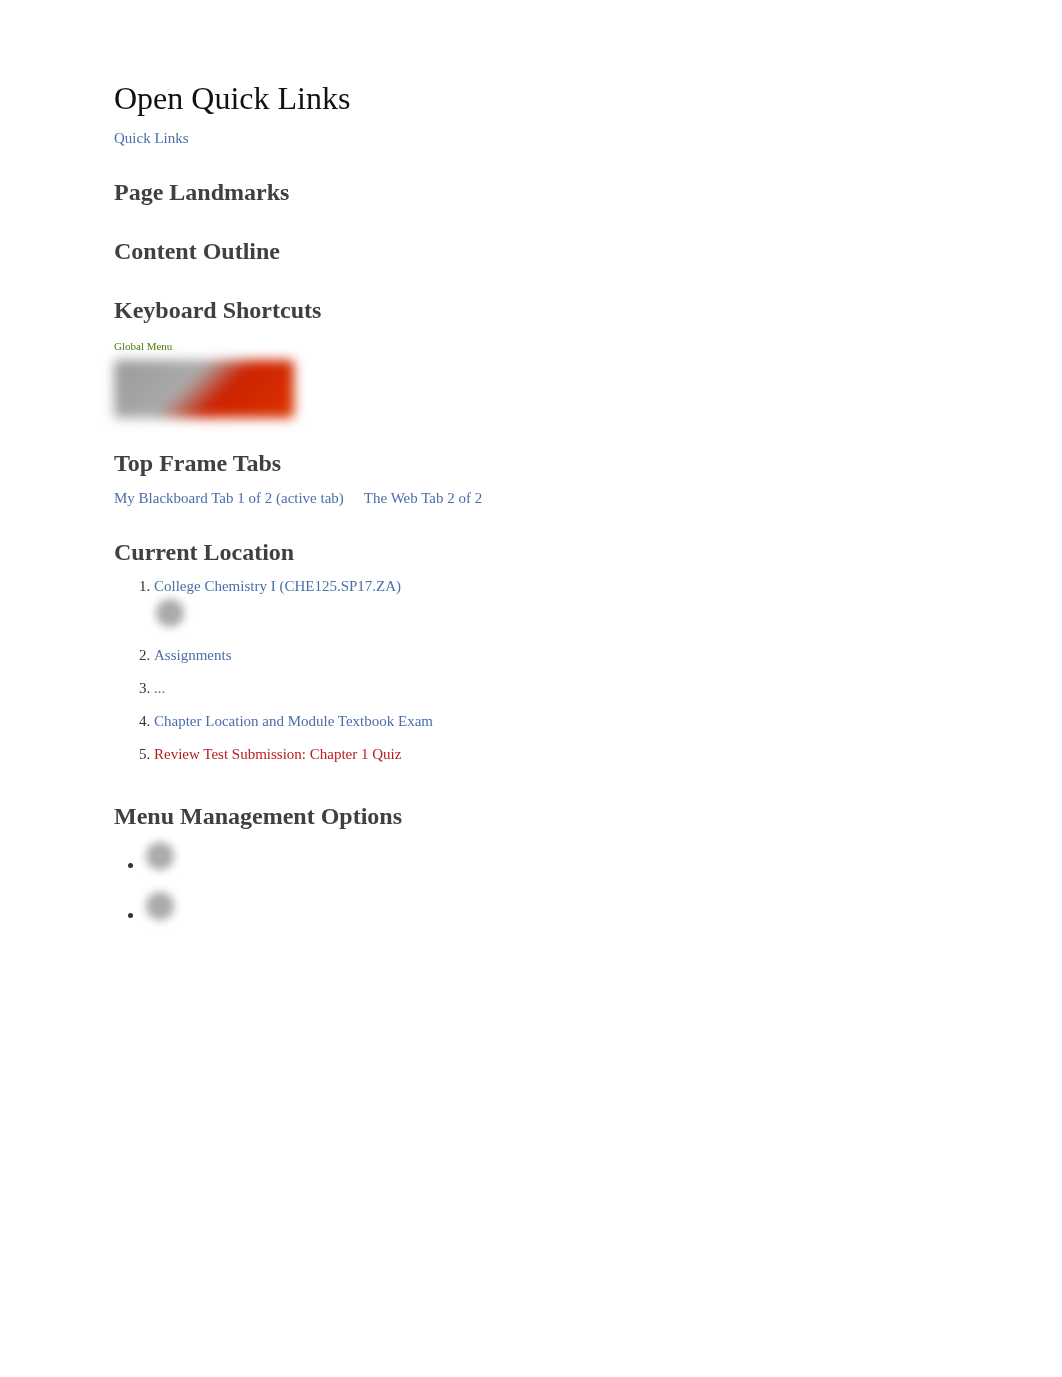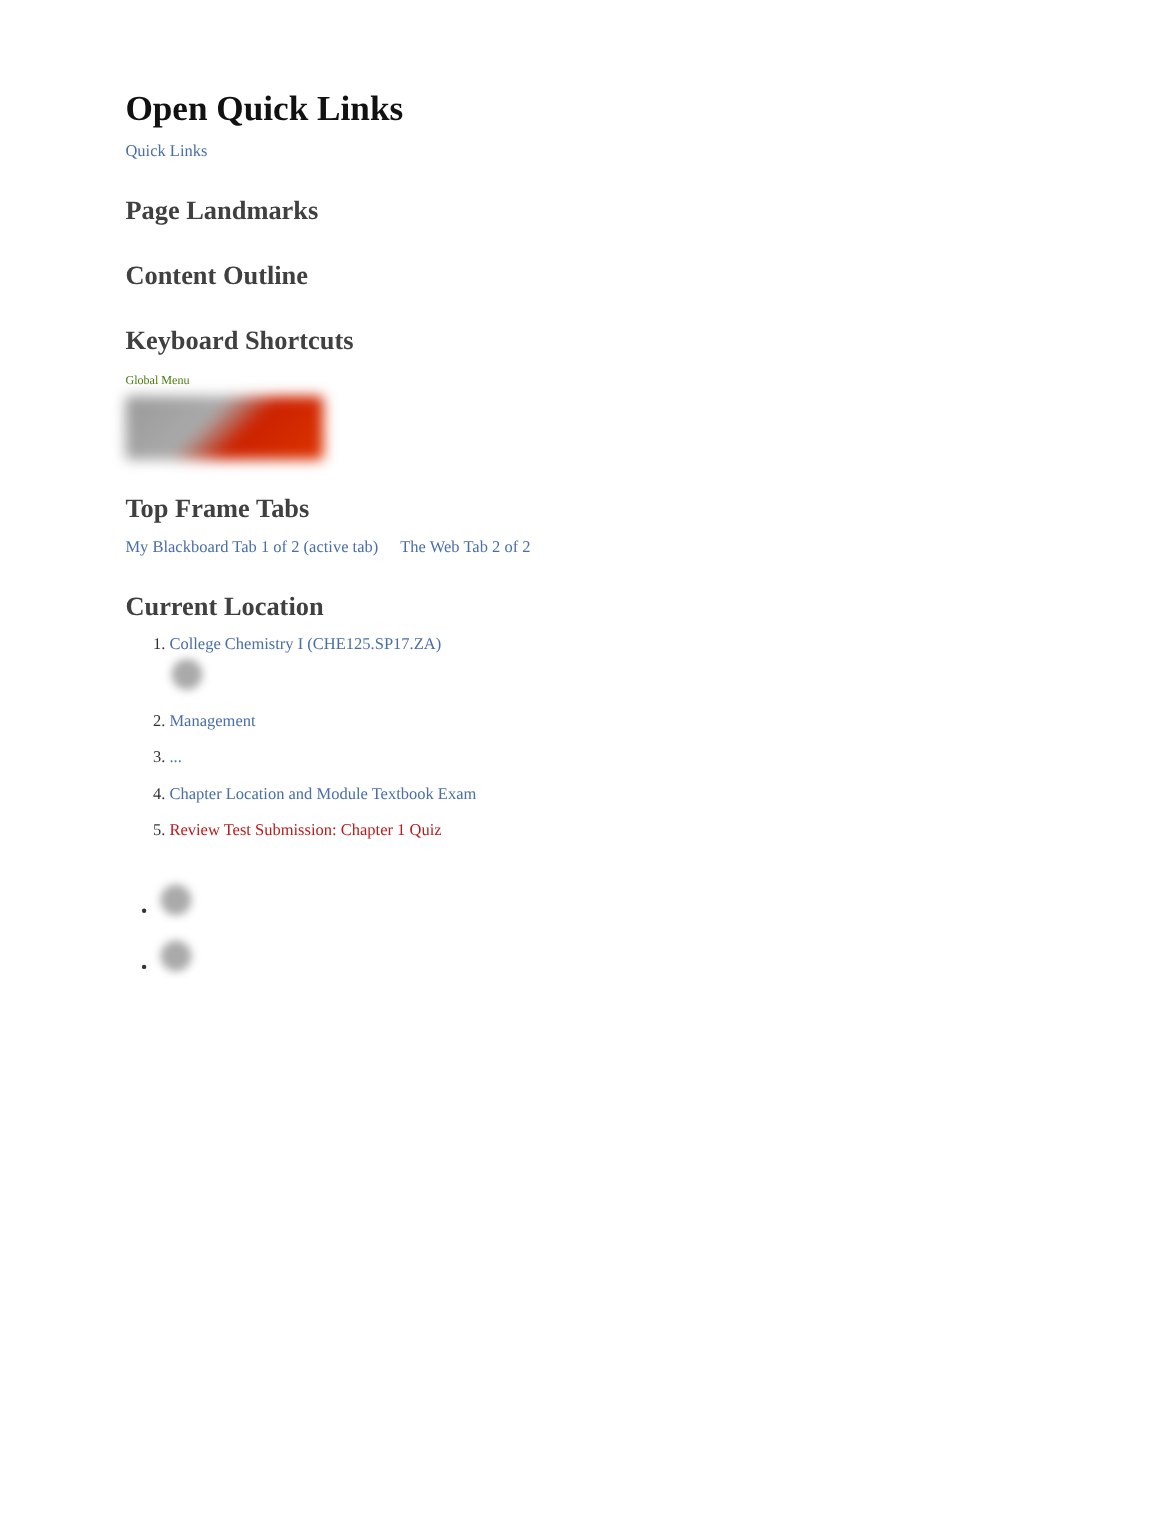--- a/index.html
+++ b/index.html
@@ -13,21 +13,21 @@
       font-size: 16px;
       color: #333;
       background: #fff;
       padding: 80px 114px 80px 114px;
       width: 1062px;
       min-height: 1377px;
     }
 
     h1.page-heading {
       font-size: 32px;
-      font-weight: bold;
+      font-weight: normal;
       color: #111;
       margin-bottom: 12px;
       font-family: Georgia, serif;
     }
 
     h2.section-heading {
       font-size: 24px;
       font-weight: bold;
       color: #404040;
       margin-top: 32px;
@@ -148,37 +148,38 @@
 <ol class="location-list">
 
   <li>
     <a class="link" href="#">College Chemistry I (CHE125.SP17.ZA)</a>
     <div class="bullet-image-container">
       <span class="blurred-small"></span>
     </div>
   </li>
 
   <li>
-    <a class="link" href="#">Management</a>
+    <a class="link" href="#">Assignments</a>
   </li>
 
   <li>
     <a class="link" href="#">...</a>
   </li>
 
   <li>
     <a class="link" href="#">Chapter Location and Module Textbook Exam</a>
   </li>
 
   <li>
     <span class="static-text">Review Test Submission: Chapter 1 Quiz</span>
   </li>
 </ol>
 
 <div class="separator">
+  <h2 class="section-heading">Menu Management Options</h2>
   <ul class="menu-list">
     <li>
       <span class="blurred-small"></span>
     </li>
     <li>
       <span class="blurred-small"></span>
     </li>
   </ul>
 </div>
 

